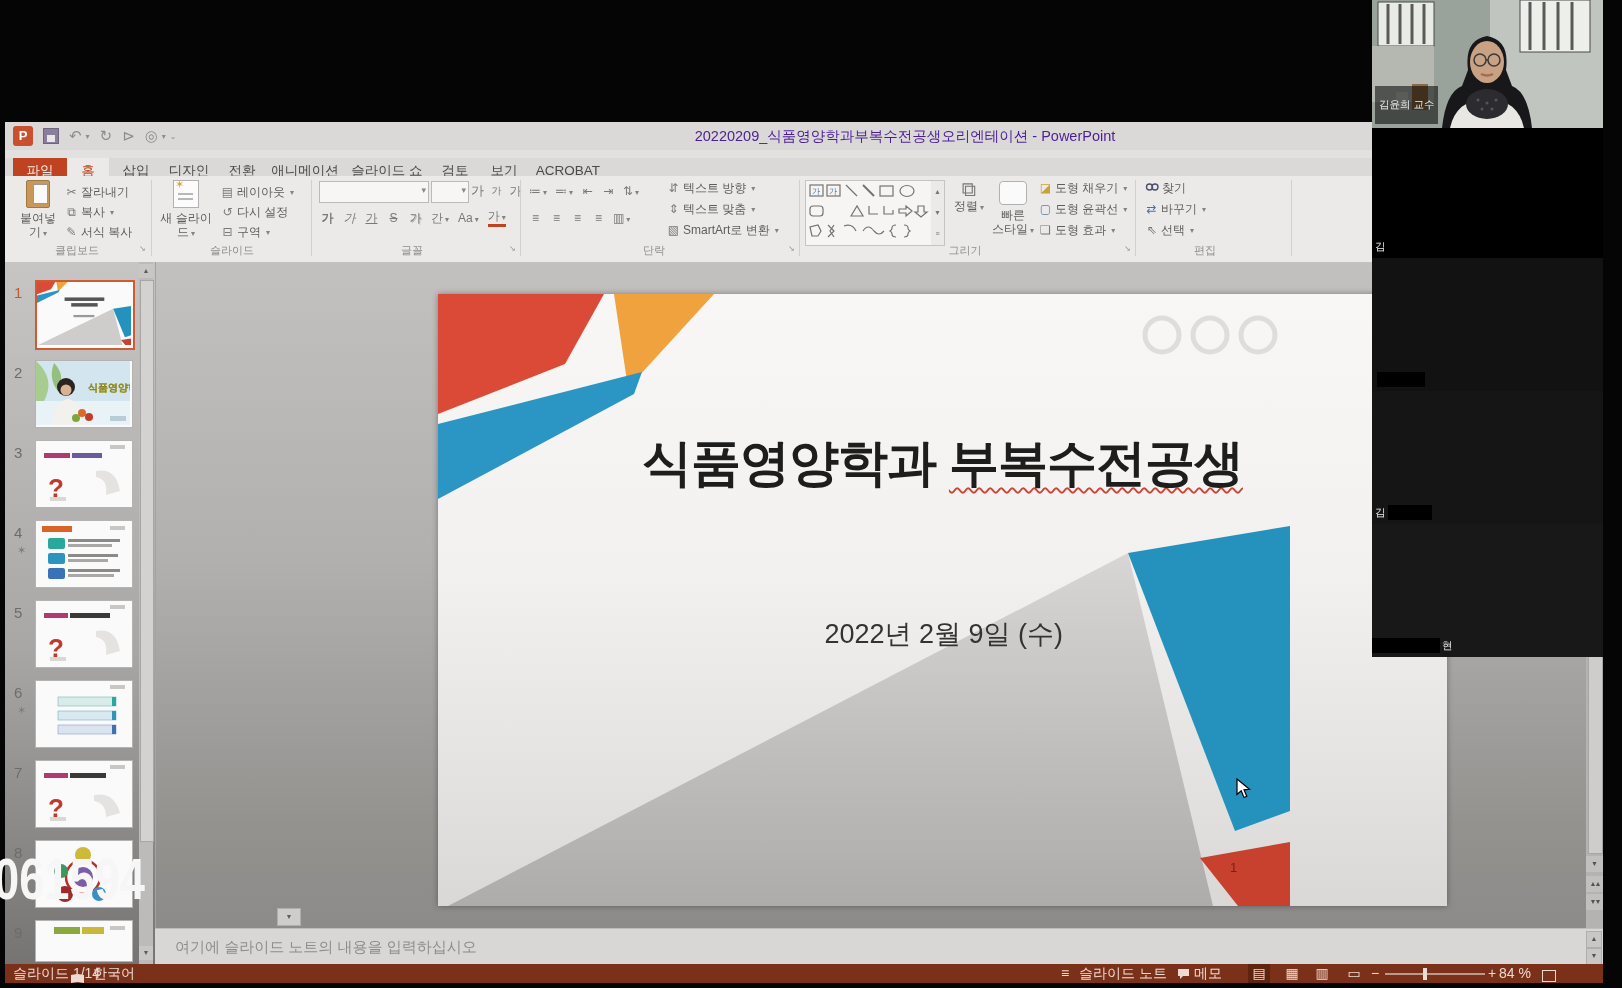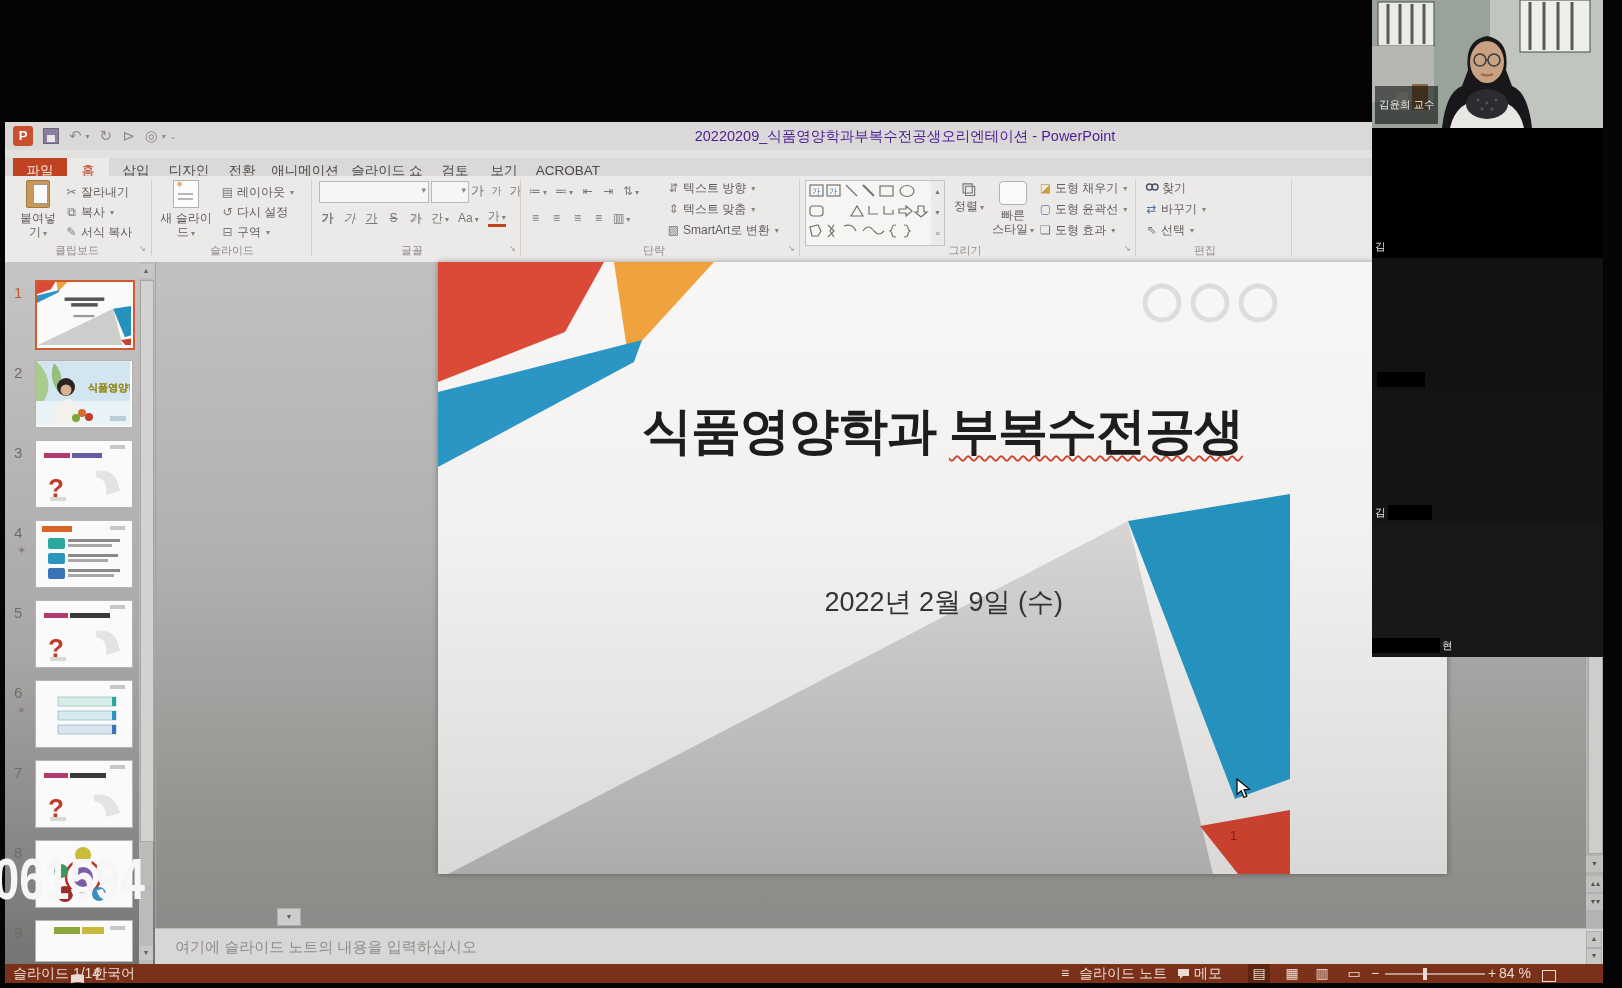--- a/index.html
+++ b/index.html
@@ -52,21 +52,21 @@
         background:linear-gradient(180deg,#c3c1c0 0%,#b2b0af 45%,#94928f 85%,#8d8b89 100%);}
   #thumbpane{position:absolute;left:0;top:0;width:150px;height:702px;
              background:linear-gradient(180deg,#c7c5c4 0%,#a9a7a5 55%,#767472 100%);border-right:1px solid #a5a3a1;}
   .thumb{position:absolute;left:30px;width:96px;height:66px;background:#fbfafa;border:1px solid #b5b3b1;overflow:hidden;}
   .thumb.sel{border:2px solid #cf5b33;}
   .tnum{position:absolute;left:9px;width:18px;font-size:15px;color:#6e6c6a;}
   .tstar{position:absolute;left:12px;font-size:11px;color:#807e7c;}
   .tscroll{position:absolute;left:134px;top:0;width:14px;height:702px;background:#bdbbba;}
   .sarrow{position:absolute;left:0;width:14px;height:14px;font-size:7px;color:#5f5d5b;text-align:center;line-height:14px;background:#c9c7c6;}
   
-  #slide{position:absolute;left:433px;top:0;width:1009px;height:612px;
+  #slide{position:absolute;left:433px;top:32px;width:1009px;height:612px;
          background:linear-gradient(180deg,#f8f7f6 0%,#f2f1f0 45%,#e3e2e1 80%,#d9d8d7 100%);
          box-shadow:0 0 6px rgba(0,0,0,.35);}
   #slide svg{position:absolute;left:0;top:0;}
   #stitle{position:absolute;left:0;top:138px;width:100%;text-align:center;font-size:50px;line-height:63px;
           font-weight:bold;color:#1d1d1d;letter-spacing:-1px;}
   .sq{text-decoration:underline wavy #cc4433 2px;text-underline-offset:7px;text-decoration-skip-ink:none;}
   #sdate{position:absolute;left:75px;top:322px;width:550px;text-align:right;font-size:27px;color:#333;}
   #spagenum{position:absolute;left:792px;top:566px;font-size:13px;color:#7e2015;}
   #vscroll{position:absolute;left:1581px;top:0;width:17px;height:666px;background:#b5b3b2;}
   #vscroll .vthumb{position:absolute;left:2px;top:4px;width:13px;height:586px;background:#cfcdcc;border:1px solid #a8a6a4;}

